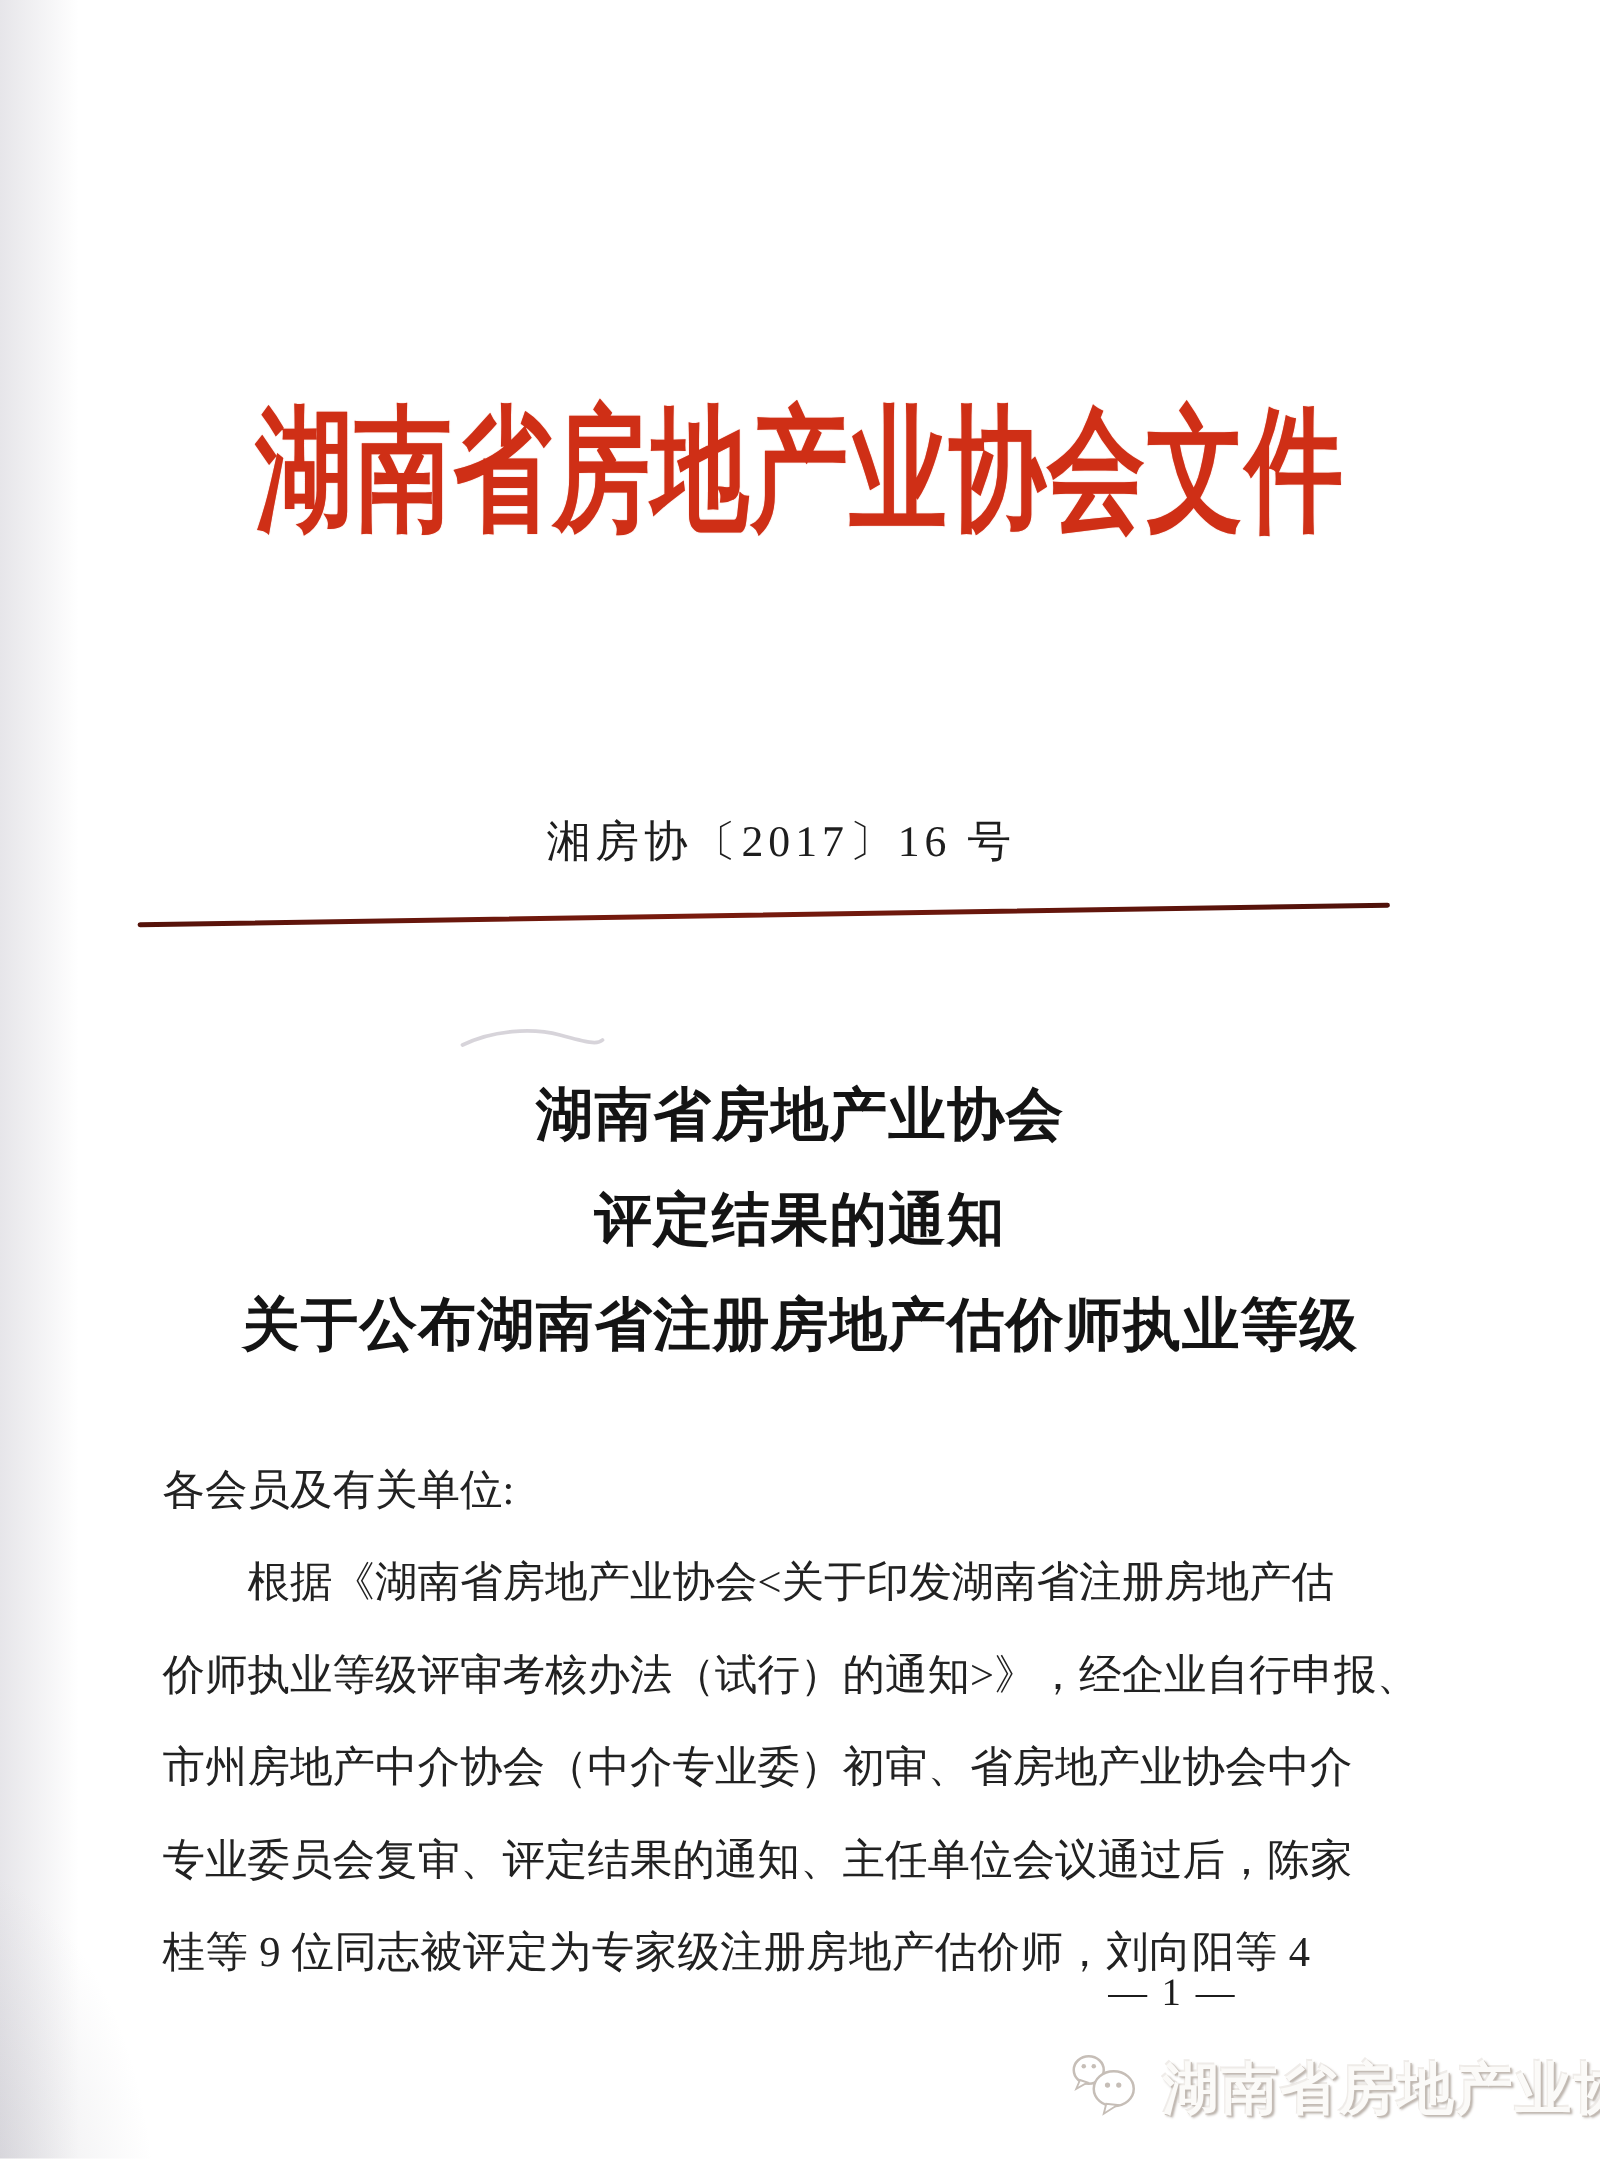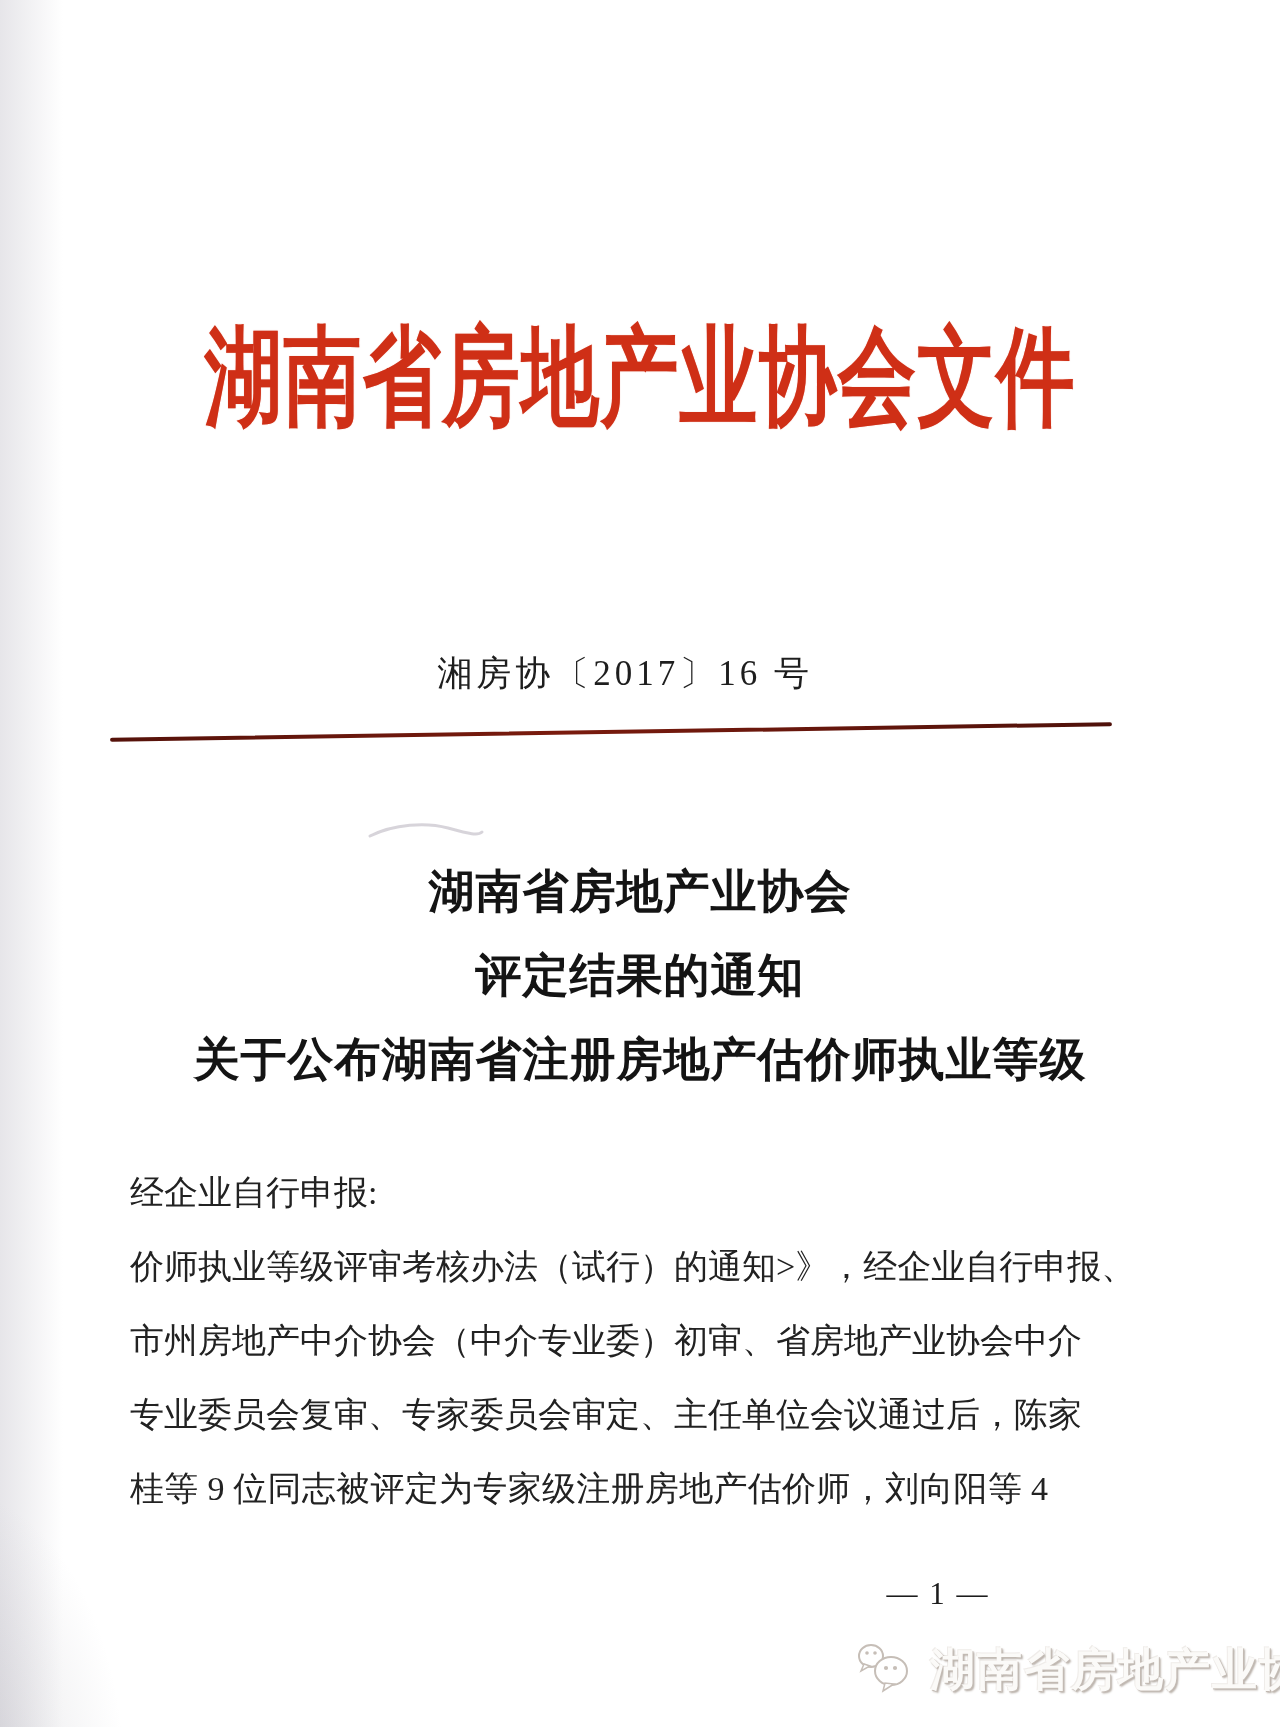--- a/index.html
+++ b/index.html
@@ -142,24 +142,25 @@
     </svg>
   </div>
 
   <div class="title-block">
     <div>湖南省房地产业协会</div>
     <div>评定结果的通知</div>
     <div>关于公布湖南省注册房地产估价师执业等级</div>
   </div>
 
   <div class="body-block">
-    <div class="body-line salutation">经企业自行申报:</div>
+    <div class="body-line salutation">各会员及有关单位:</div>
+    <div class="body-line first">根据《湖南省房地产业协会&lt;关于印发湖南省注册房地产估</div>
     <div class="body-line">价师执业等级评审考核办法（试行）的通知&gt;》，经企业自行申报、</div>
     <div class="body-line">市州房地产中介协会（中介专业委）初审、省房地产业协会中介</div>
-    <div class="body-line">专业委员会复审、专家委员会审定、主任单位会议通过后，陈家</div>
+    <div class="body-line">专业委员会复审、评定结果的通知、主任单位会议通过后，陈家</div>
     <div class="body-line">桂等 9 位同志被评定为专家级注册房地产估价师，刘向阳等 4</div>
   </div>
 
   <div class="page-number">— 1 —</div>
 
   <div class="watermark">
     <span>
       <svg width="64" height="56" viewBox="0 0 64 56">
         <g fill="#ffffff" stroke="#c6beb7" stroke-width="2">
           <ellipse cx="19" cy="16" rx="12" ry="11"></ellipse>

